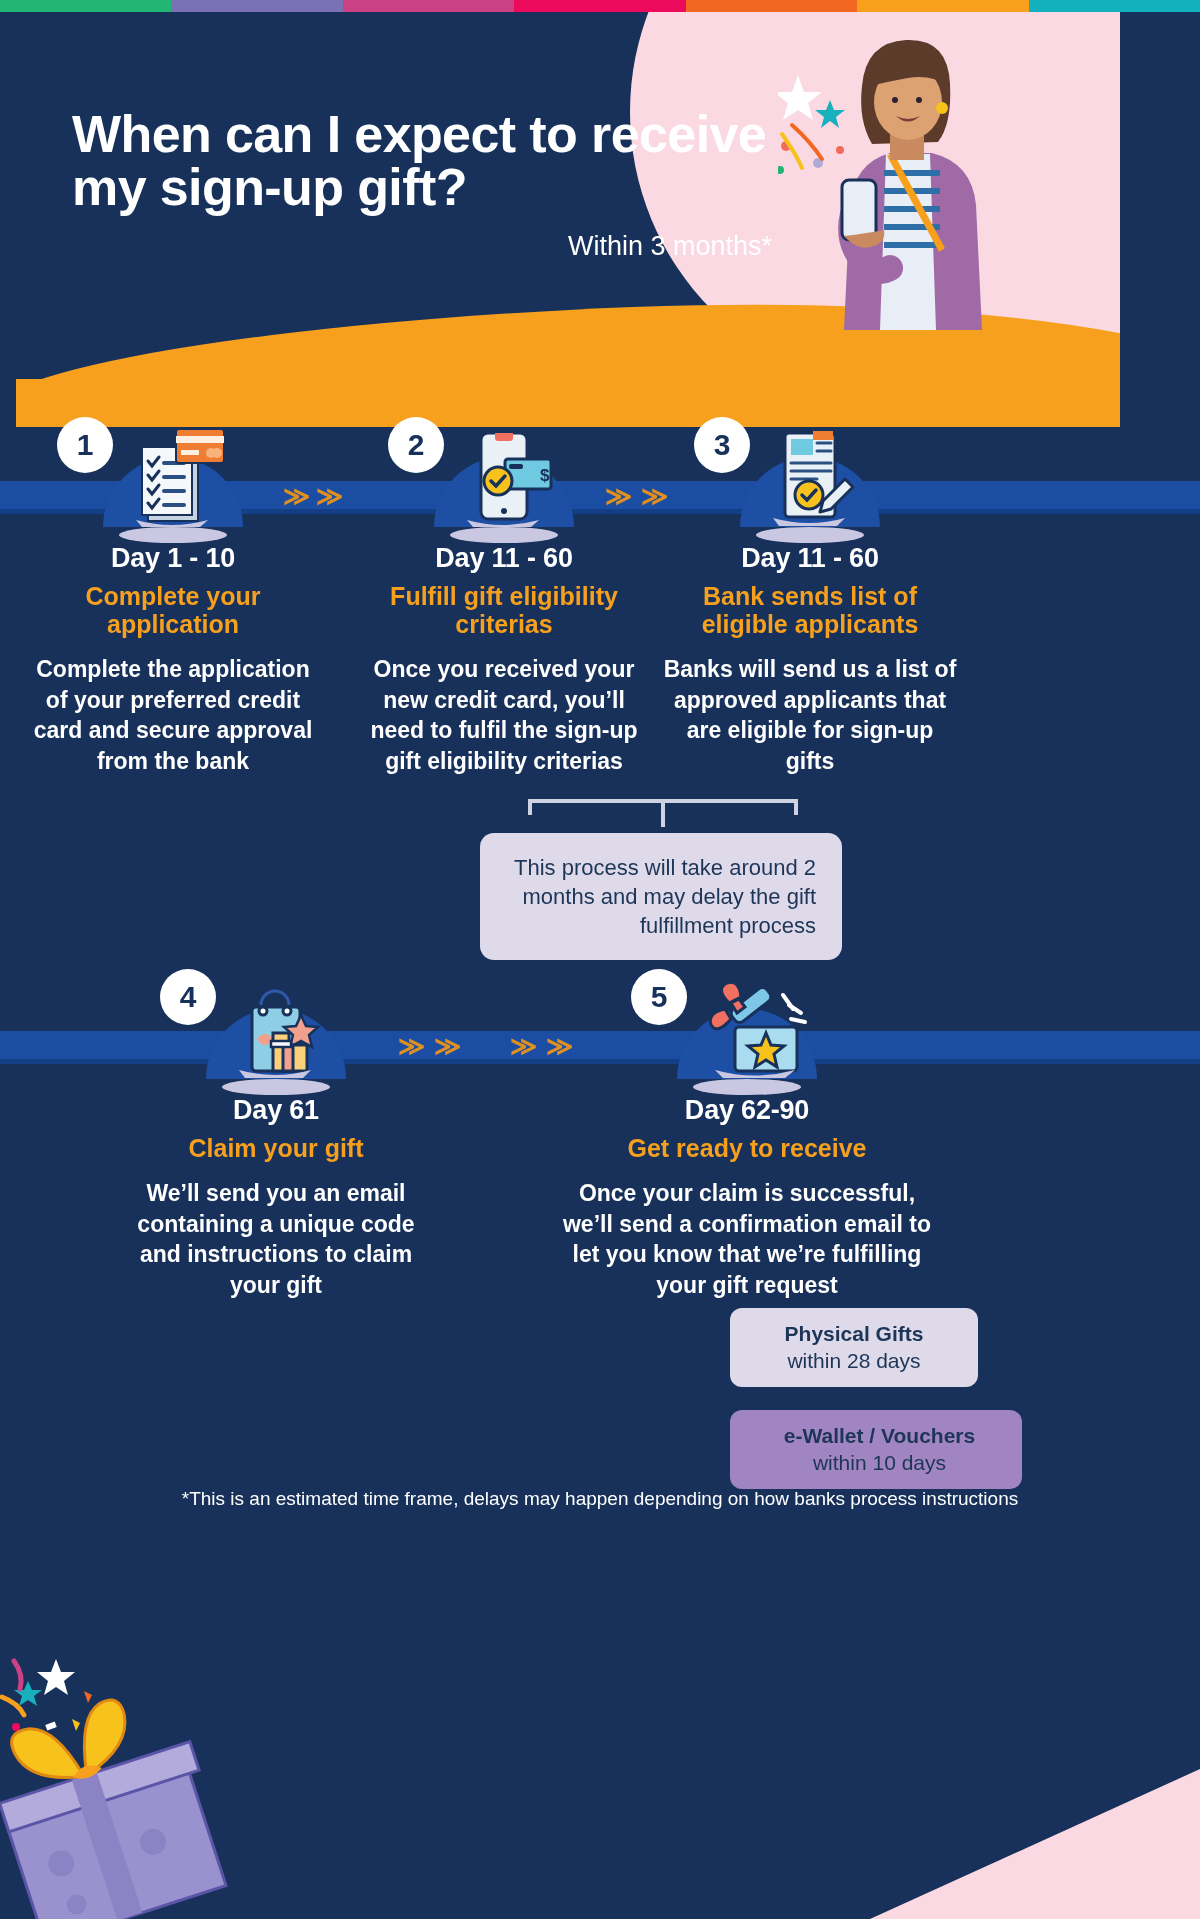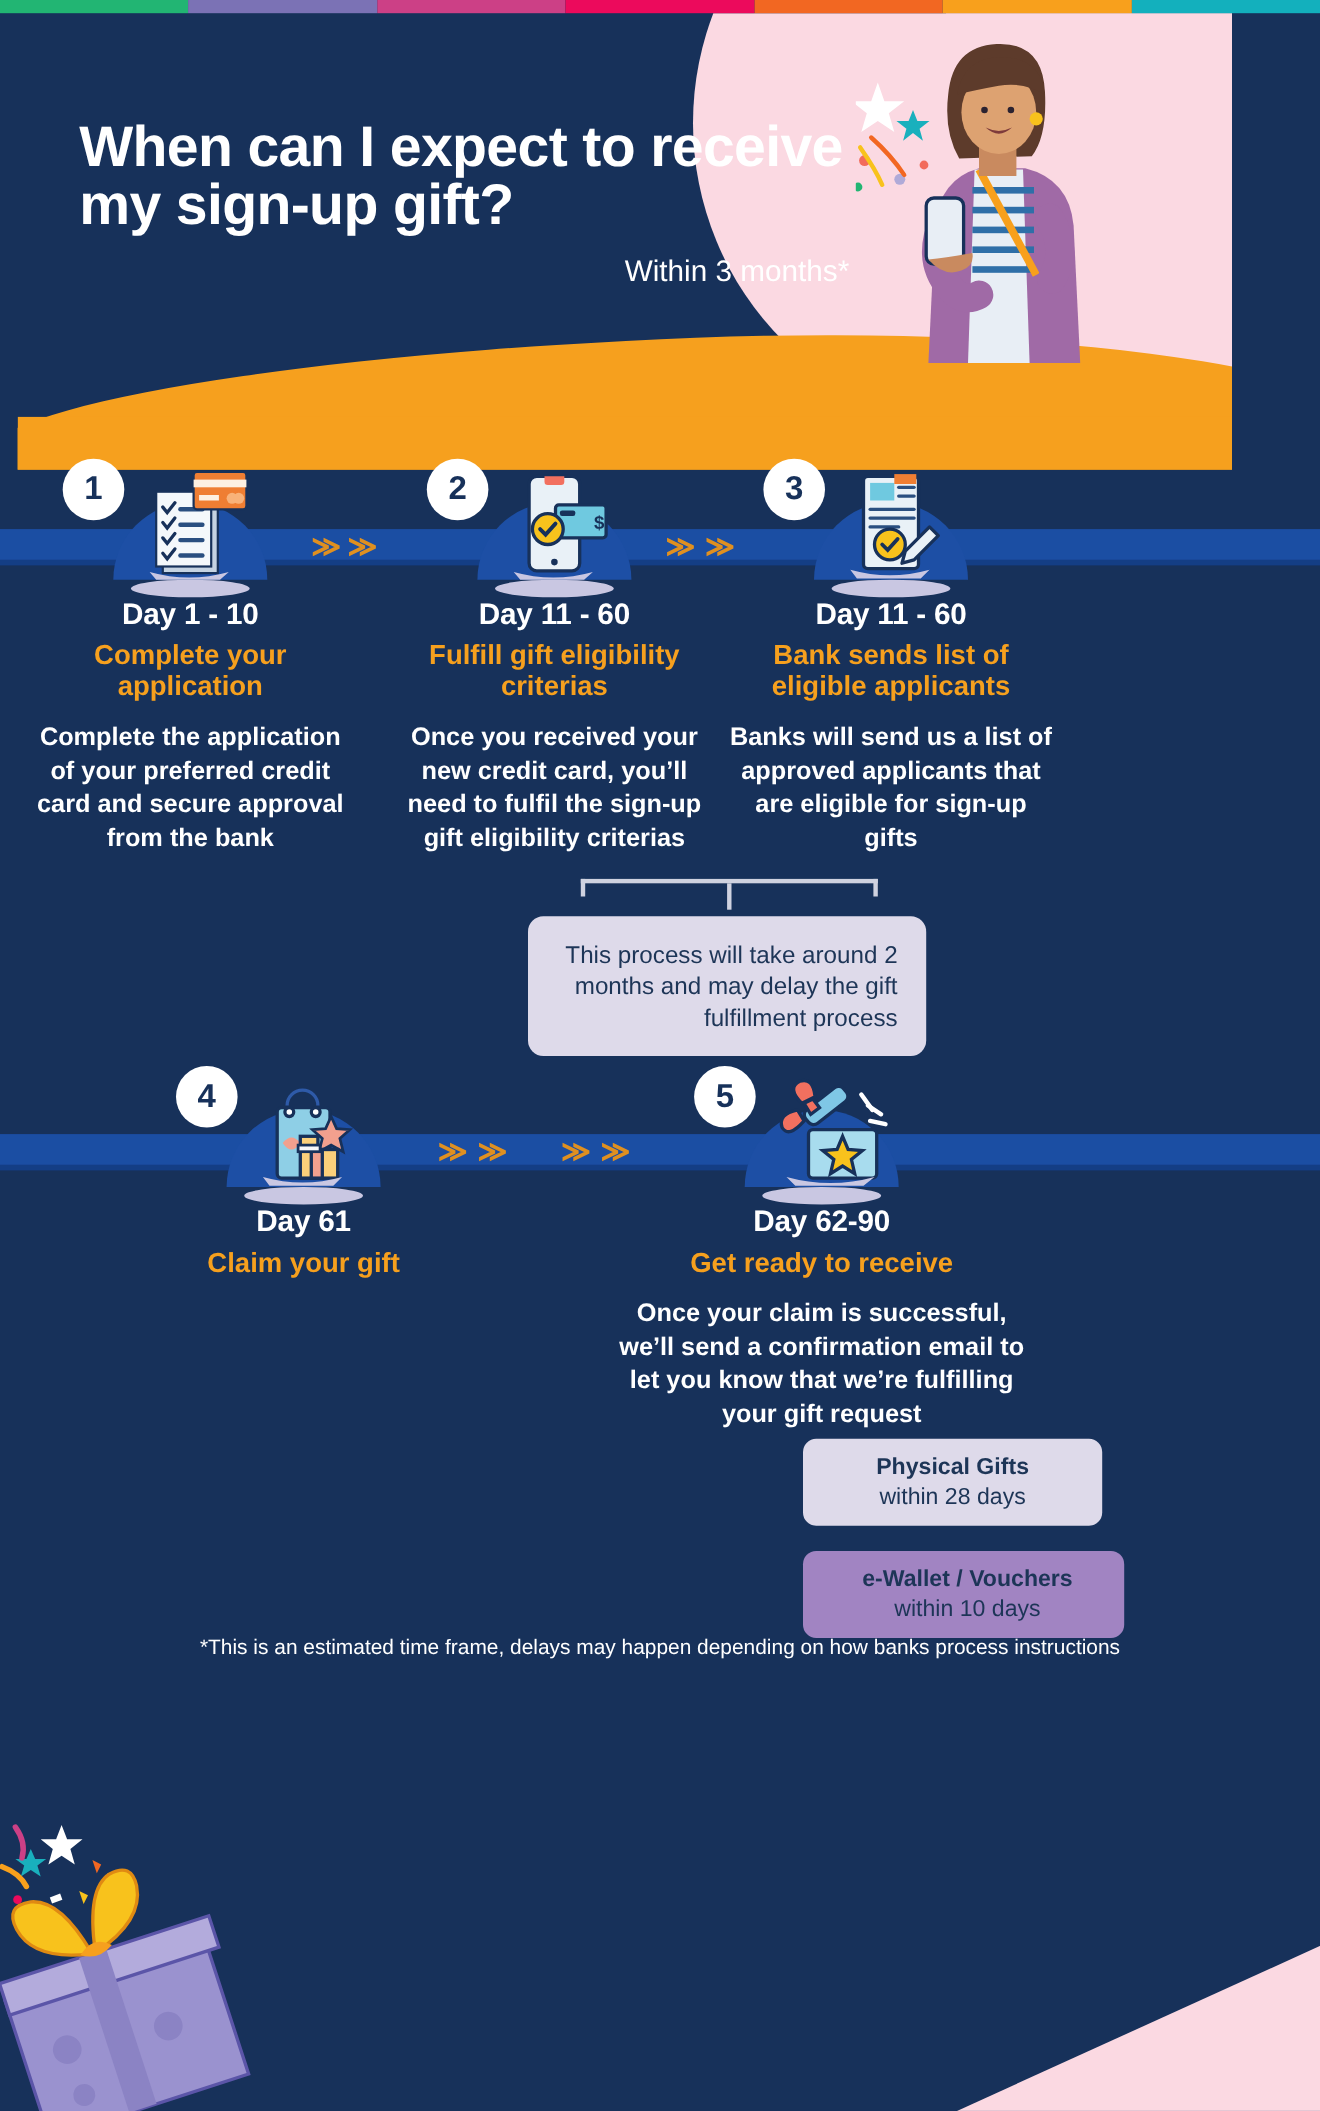--- a/index.html
+++ b/index.html
@@ -300,20 +300,21 @@
           <polygon points="84,40 89,51 101,52 92,60 95,72 84,66 73,72 76,60 67,52 79,51" fill="#f2a08e" stroke="#17315a" stroke-width="2.5"></polygon>
           <rect x="56" y="58" width="16" height="38" fill="#fbd07a" stroke="#17315a" stroke-width="3"></rect>
           <rect x="74" y="70" width="16" height="26" fill="#fbd07a" stroke="#17315a" stroke-width="3"></rect>
           <rect x="66" y="70" width="10" height="26" fill="#f2a08e" stroke="#17315a" stroke-width="3"></rect>
           <rect x="54" y="66" width="20" height="6" fill="#f7f8fb" stroke="#17315a" stroke-width="2.5"></rect>
           <path d="M22,95 q36,10 72,0 l-8,8 l-58,0z" fill="#c9c7e2"></path>
         </svg>
       </div>
       <div class="day">Day 61</div>
       <div class="headline">Claim your gift</div>
+      <div class="desc">We’ll send you an email containing a unique code and instructions to claim your gift</div>
     </div>
 
     <div class="step" style="left:562px; top:604px; width:370px;">
       <div class="step-icon-wrap">
         <div class="dome"></div>
         <div class="badge" style="left:69px; top:10px;">5</div>
         <div class="shadow-ellipse"></div>
         <svg class="icon-art" width="136" height="112" viewBox="0 0 136 112">
           <g stroke="#fff" stroke-width="4" stroke-linecap="round">
             <path d="M104,20 l10,14"></path>
@@ -327,21 +328,21 @@
           <rect x="56" y="52" width="62" height="44" rx="4" fill="#a8dcee" stroke="#17315a" stroke-width="3"></rect>
           <polygon points="87,58 92,70 105,71 95,79 98,92 87,85 76,92 79,79 69,71 82,70" fill="#f8c21c" stroke="#17315a" stroke-width="3"></polygon>
           <path d="M36,95 q40,11 80,0 l-10,8 l-62,0z" fill="#c9c7e2"></path>
         </svg>
       </div>
       <div class="day">Day 62-90</div>
       <div class="headline">Get ready to receive</div>
       <div class="desc">Once your claim is successful, we’ll send a confirmation email to let you know that we’re fulfilling your gift request</div>
     </div>
 
-    <div class="chip" style="left:730px; top:953px; width:272px; background:#dedaea;">
+    <div class="chip" style="left:730px; top:953px; width:248px; background:#dedaea;">
       <div class="t">Physical Gifts</div>
       <div class="s">within 28 days</div>
     </div>
     <div class="chip" style="left:730px; top:1055px; width:292px; background:#a184c2;padding-left:27px;">
       <div class="t">e-Wallet / Vouchers</div>
       <div class="s">within 10 days</div>
     </div>
 
     <div id="footnote" style="top:1130px;">*This is an estimated time frame, delays may happen depending on how banks process instructions</div>
 

